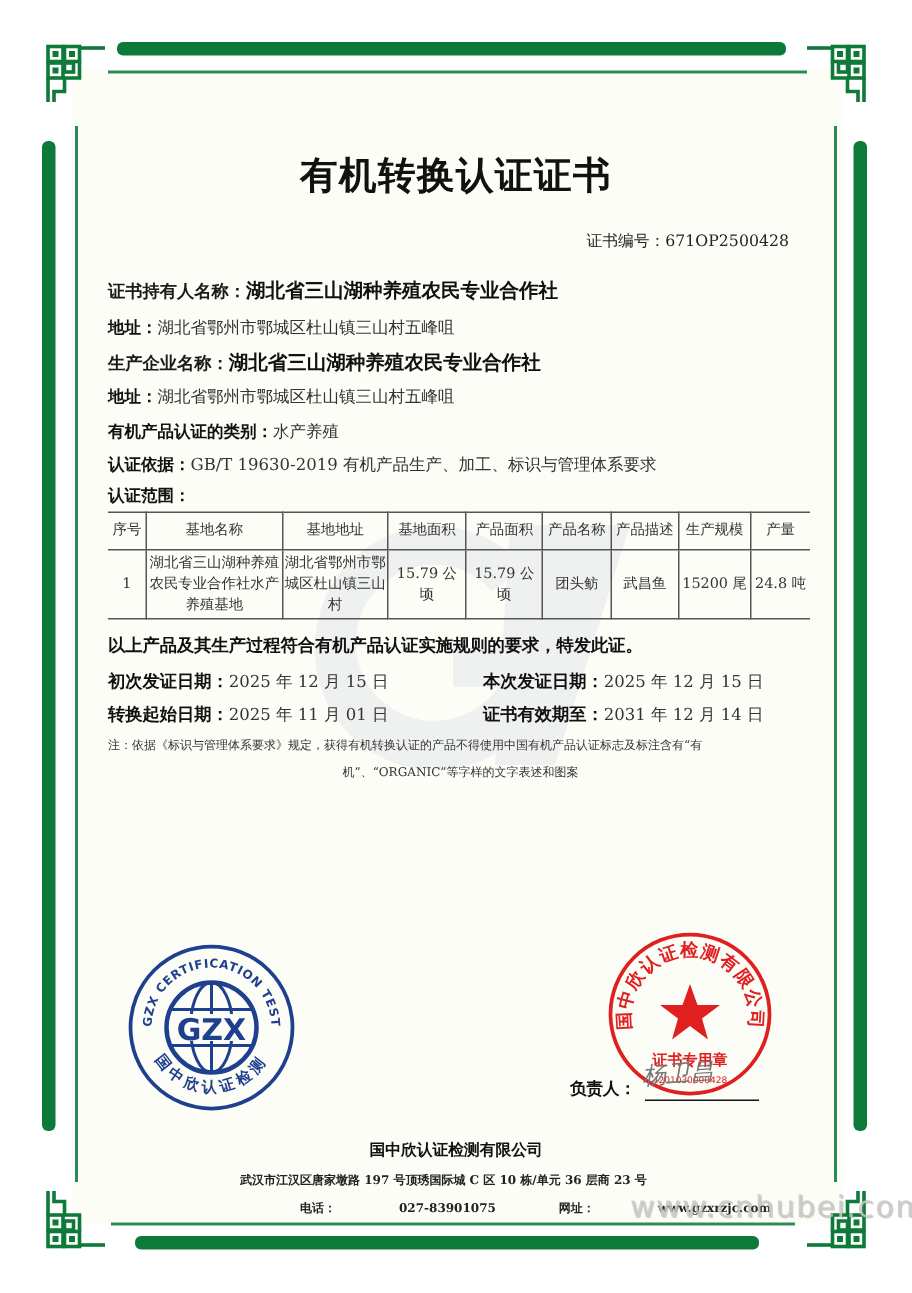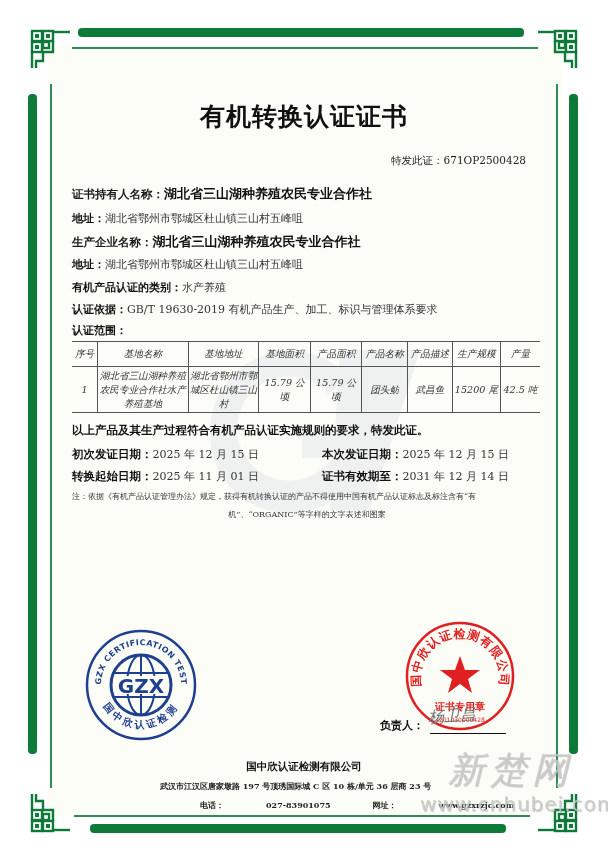--- a/index.html
+++ b/index.html
@@ -19,21 +19,21 @@
     .cert-no { position: absolute; top: 154px; right: 82px; font-size: 10.5px; color: #222; }
 
     .line { position: absolute; left: 72px; font-size: 11px; white-space: nowrap; }
     .lbl { font-family: "DejaVu Sans", sans-serif; font-weight: bold; color: #111; }
     .lbl-big { font-family: "DejaVu Sans", sans-serif; font-weight: bold; font-size: 11.5px; }
     .val { color: #333; }
     .val-big { font-family: "DejaVu Sans", sans-serif; font-weight: bold; font-size: 13px; color: #111; }
 
     table.scope { position: absolute; left: 72px; top: 341px; width: 468px; border-collapse: collapse; font-size: 9.6px; color: #333; }
     table.scope th, table.scope td { border: 1px solid #555; text-align: center; vertical-align: middle; font-weight: normal; padding: 1px 1px; line-height: 14px; }
-    table.scope { border-left: none; border-right: none; font-style: italic; }
+    table.scope { border-left: none; border-right: none; }
     table.scope tr > *:first-child { border-left: none; }
     table.scope tr > *:last-child { border-right: none; }
     table.scope thead th { height: 25px; }
     table.scope tbody td { height: 46px; }
 
     .statement { position: absolute; left: 72px; top: 423px; font-family: "DejaVu Sans", sans-serif; font-weight: bold; font-size: 11.5px; color: #111; }
     .date-row { position: absolute; font-size: 11px; white-space: nowrap; }
     .date-row .lbl { font-size: 11.5px; }
     .note { position: absolute; left: 72px; top: 488px; width: 470px; font-size: 8px; color: #333; line-height: 18px; text-align: center; }
     .note .first { text-align: left; display: block; }
@@ -137,21 +137,21 @@
 <svg class="watermark-gzx" viewBox="0 0 240 200">
   <g fill="#1f3f8f">
     <path d="M20,100 a80,80 0 0 1 140,-52 l-22,16 a52,52 0 1 0 4,64 l-30,0 l0,-26 l58,0 l0,40 a80,80 0 0 1 -150,-42z"></path>
     <path d="M150,20 l80,0 l-50,160 l-40,0z"></path>
   </g>
 </svg>
 
 <div class="title">有机转换认证证书</div>
 
 <div class="cert-no">
-  <span>特发此证：</span><span>671OP2500428</span>
+  <span>证书编号：</span><span>671OP2500428</span>
 </div>
 
 <div class="line" style="top:185px;">
   <span class="lbl-big">证书持有人名称：</span><span class="val-big">湖北省三山湖种养殖农民专业合作社</span>
 </div>
 <div class="line" style="top:211px;">
   <span class="lbl">地址：</span><span class="val">湖北省鄂州市鄂城区杜山镇三山村五峰咀</span>
 </div>
 <div class="line" style="top:233px;">
   <span class="lbl-big">生产企业名称：</span><span class="val-big">湖北省三山湖种养殖农民专业合作社</span>
@@ -197,42 +197,42 @@
   <tbody>
     <tr>
       <td>1</td>
       <td>湖北省三山湖种养殖农民专业合作社水产养殖基地</td>
       <td>湖北省鄂州市鄂城区杜山镇三山村</td>
       <td>15.79 公顷</td>
       <td>15.79 公顷</td>
       <td>团头鲂</td>
       <td>武昌鱼</td>
       <td>15200 尾</td>
-      <td>42.5 吨</td>
+      <td>24.8 吨</td>
     </tr>
   </tbody>
 </table>
 
 <div class="statement">以上产品及其生产过程符合有机产品认证实施规则的要求，特发此证。</div>
 
 <div class="date-row" style="left:72px; top:447px;">
   <span class="lbl">初次发证日期：</span><span class="val">2025 年 12 月 15 日</span>
 </div>
 <div class="date-row" style="left:322px; top:447px;">
   <span class="lbl">本次发证日期：</span><span class="val">2025 年 12 月 15 日</span>
 </div>
 <div class="date-row" style="left:72px; top:469px;">
   <span class="lbl">转换起始日期：</span><span class="val">2025 年 11 月 01 日</span>
 </div>
 <div class="date-row" style="left:322px; top:469px;">
   <span class="lbl">证书有效期至：</span><span class="val">2031 年 12 月 14 日</span>
 </div>
 
 <div class="note">
-  <span class="first">注：依据《有机产品认证管理办法》规定，获得有机转换认证的产品不得使用中国有机产品认证标志及标注含有“有</span>
+  <span class="first">注：依据《标识与管理体系要求》规定，获得有机转换认证的产品不得使用中国有机产品认证标志及标注含有“有</span>
   <span>机”、“ORGANIC”等字样的文字表述和图案</span>
 </div>
 
 <svg class="seal-blue" viewBox="0 0 114 114">
   <defs>
     <path id="arcTop" d="M17,57 a40,40 0 0 1 80,0"></path>
     <path id="arcBot" d="M14,57 a43,43 0 0 0 86,0"></path>
   </defs>
   <circle cx="57" cy="57" r="54" fill="none" stroke="#1f3f8f" stroke-width="2.5"></circle>
   <circle cx="57" cy="57" r="30" fill="none" stroke="#1f3f8f" stroke-width="3"></circle>
@@ -269,15 +269,14 @@
 <div class="signature">杨卫昌</div>
 <div class="sign-line"></div>
 
 <div class="company">国中欣认证检测有限公司</div>
 <div class="address">武汉市江汉区唐家墩路 197 号顶琇国际城 C 区 10 栋/单元 36 层商 23 号</div>
 <div class="contact">
   <span><span>电话：</span><span>027-83901075</span></span><span><span>网址：</span><span>www.gzxrzjc.com</span></span>
 </div>
 
 <div class="site-wm">
-  <div class="big">新楚网</div>
   <div class="url">www.cnhubei.com</div>
 </div>
 
 </body></html>

